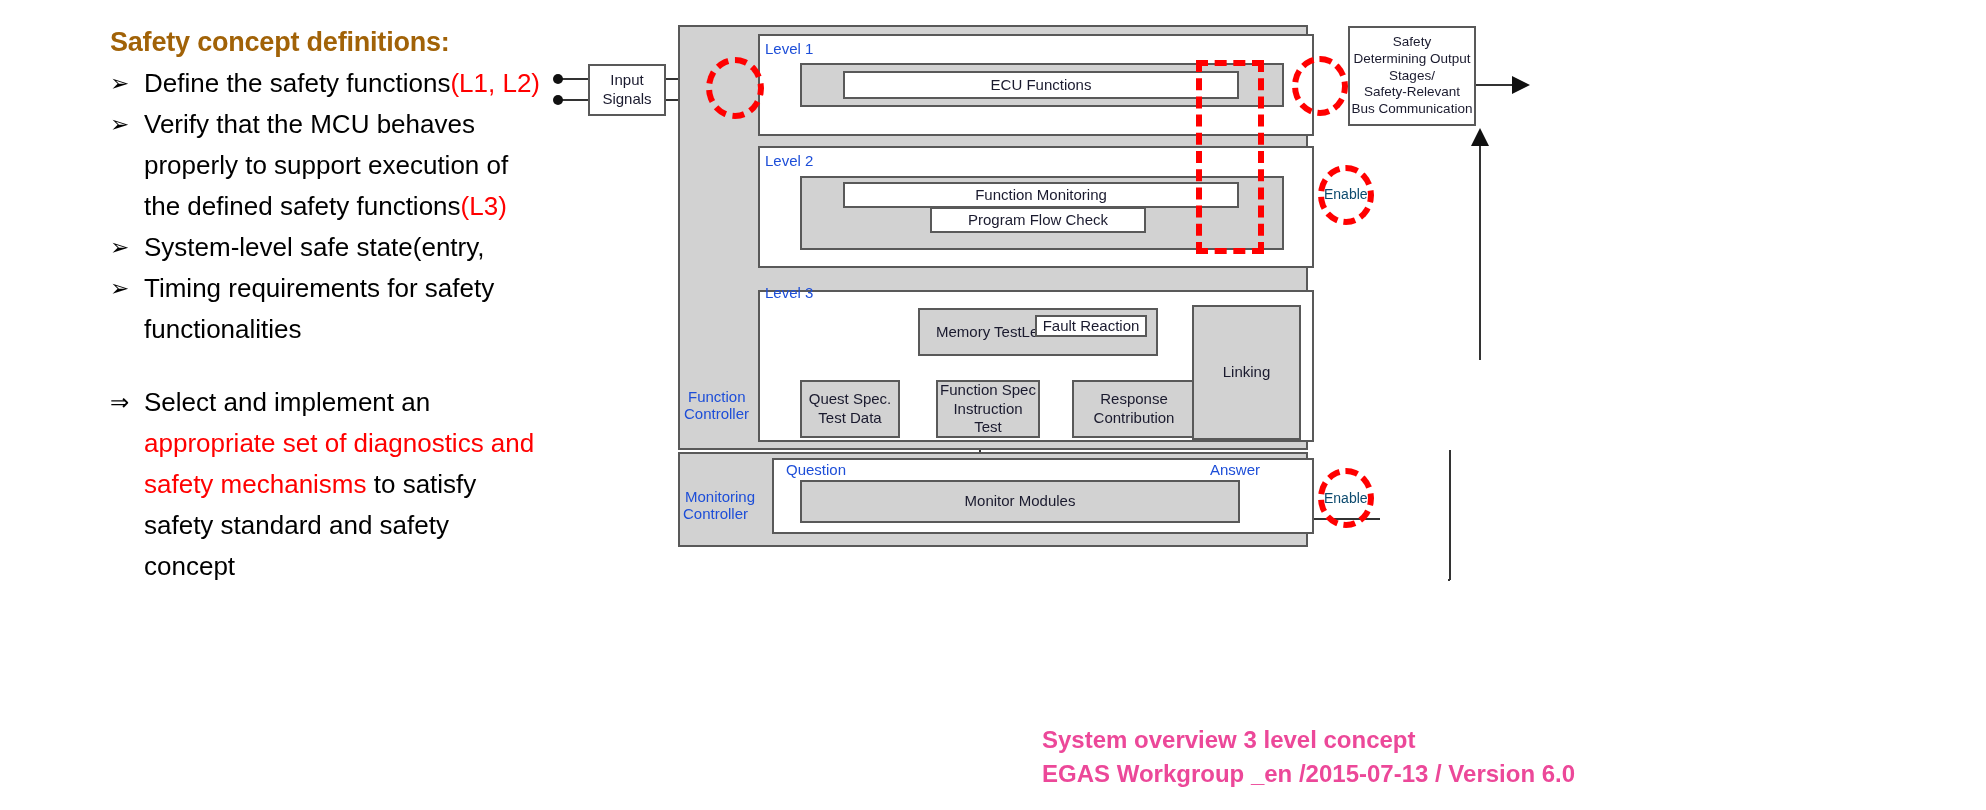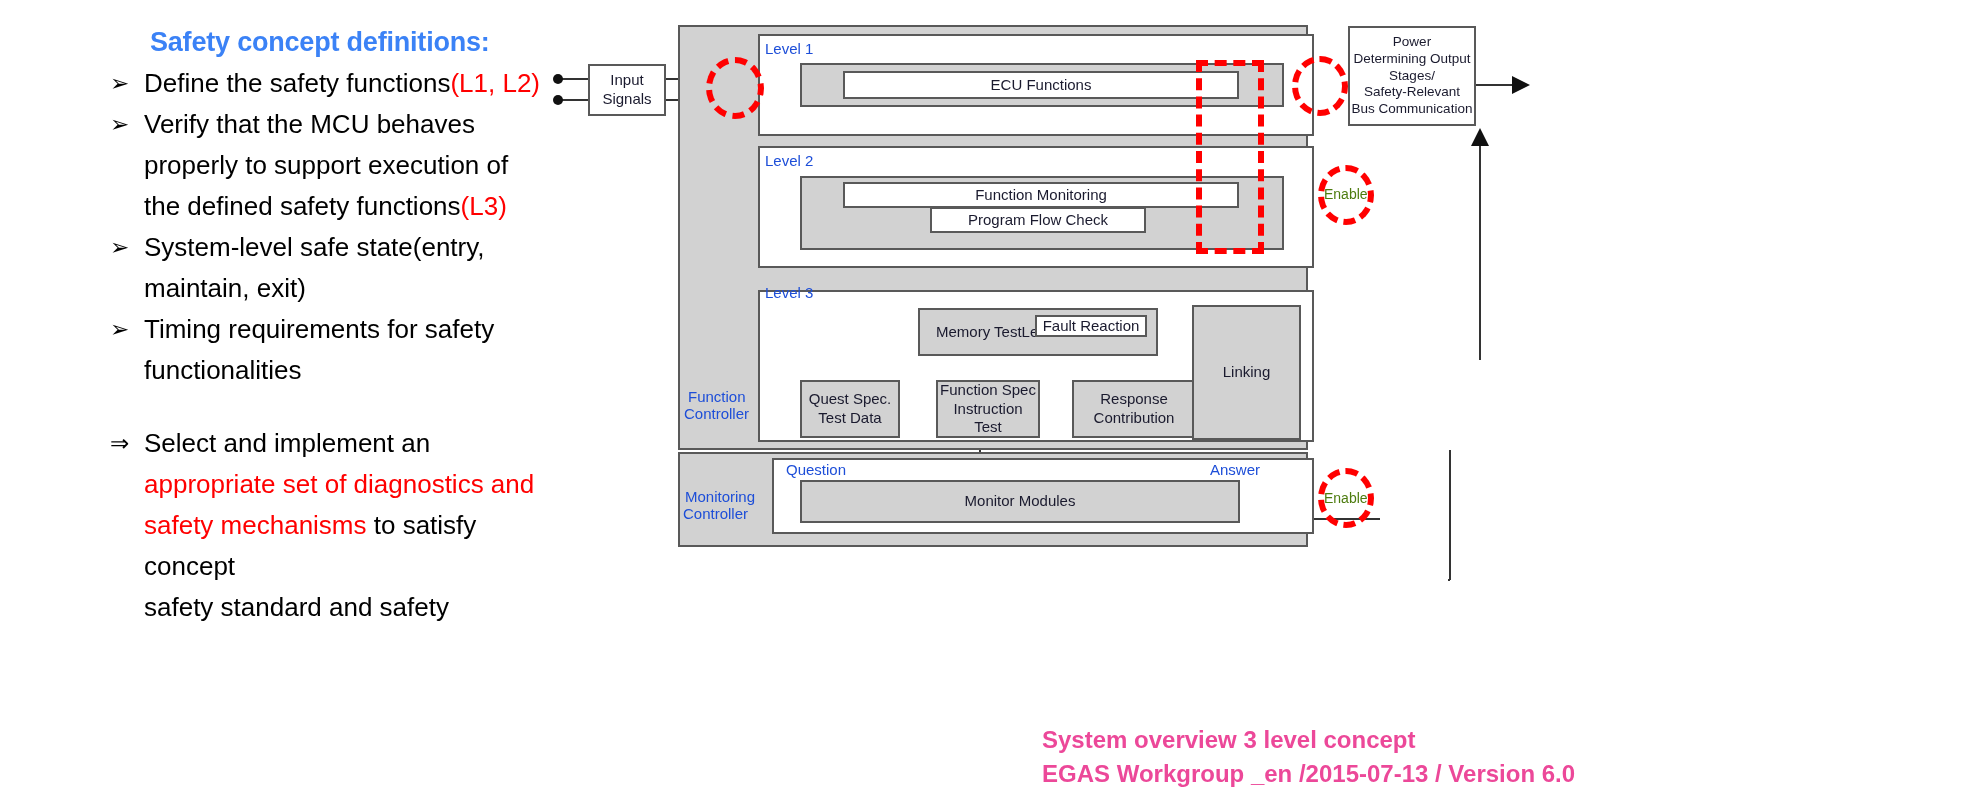--- a/index.html
+++ b/index.html
@@ -16,26 +16,25 @@
   }
 
   
   #text-panel {
     position: absolute;
     left: 110px;
     top: 22px;
     width: 560px;
   }
   .heading {
-    color: #3b82f6;
+    color: #a16207;
     font-weight: bold;
     font-size: 27px;
     line-height: 41px;
     letter-spacing: -0.2px;
-    margin-left: 40px;
   }
   .bullet-row {
     display: flex;
     align-items: flex-start;
     font-size: 26px;
     line-height: 41px;
     color: #000000;
   }
   .bullet-mark {
     width: 34px;
@@ -92,21 +91,21 @@
   }
   .red-rect {
     position: absolute;
     box-sizing: border-box;
     border: 6px dashed #ff0000;
     background: transparent;
   }
   .enable-lbl {
     position: absolute;
     font-size: 14px;
-    color: #4d7c0f;
+    color: #0c4a6e;
     white-space: nowrap;
   }
 
   
   #caption {
     position: absolute;
     left: 1042px;
     top: 723px;
     font-size: 24px;
     font-weight: bold;
@@ -129,37 +128,36 @@
       <div class="bullet-row">
         <span class="bullet-mark">➢</span>
         <span class="bullet-text"><span>Verify that the MCU behaves</span></span>
       </div>
       <div class="cont-line"><span>properly to support execution of</span></div>
       <div class="cont-line"><span>the defined safety functions</span><span class="red">(L3)</span></div>
       <div class="bullet-row">
         <span class="bullet-mark">➢</span>
         <span class="bullet-text"><span>System-level safe state(entry,</span></span>
       </div>
-      <div class="cont-line"><span>maintain, exit)</span></div>
       <div class="bullet-row">
         <span class="bullet-mark">➢</span>
         <span class="bullet-text"><span>Timing requirements for safety</span></span>
       </div>
       <div class="cont-line"><span>functionalities</span></div>
     </div>
   <div class="gap"></div>
   <div id="conclusion-container">
       <div class="bullet-row">
         <span class="bullet-mark">⇒</span>
         <span class="bullet-text"><span>Select and implement an</span></span>
       </div>
       <div class="cont-line"><span class="red">appropriate set of diagnostics and</span></div>
       <div class="cont-line"><span class="red">safety mechanisms</span><span> to satisfy</span></div>
+      <div class="cont-line"><span>safety standard and safety</span></div>
       <div class="cont-line"><span>concept</span></div>
-      <div class="cont-line"><span>safety standard and safety</span></div>
     </div>
 </div>
 
 <div id="diagram">
 
   <svg id="wires" width="1986" height="810">
     <defs>
       <marker id="ah" markerWidth="9" markerHeight="9" refX="8" refY="4.5" orient="auto">
         <path d="M0,0 L9,4.5 L0,9 z" fill="#111"></path>
       </marker>
@@ -289,21 +287,21 @@
   </div>
 
   <div class="box white" style="left:772px; top:458px; width:542px; height:76px;"></div>
   <div class="lbl" style="left:786px; top:461px;">Question</div>
   <div class="lbl" style="left:1210px; top:461px;">Answer</div>
   <div class="box gray" style="left:800px; top:480px; width:440px; height:43px;">
     <span>Monitor Modules</span>
   </div>
 
   <div class="box white" style="left:1348px; top:26px; width:128px; height:100px; flex-direction:column; font-size:13.5px;">
-    <span>Power</span>
+    <span>Safety</span>
     <span>Determining Output</span>
     <span>Stages/</span>
     <span>Safety-Relevant</span>
     <span>Bus Communication</span>
   </div>
 
   <div class="red-ellipse" style="left:706px; top:57px; width:58px; height:62px;"></div>
   <div class="red-rect" style="left:1196px; top:60px; width:68px; height:194px;"></div>
   <div class="red-ellipse" style="left:1292px; top:56px; width:56px; height:60px;"></div>
   <div class="red-ellipse" style="left:1318px; top:165px; width:56px; height:60px;"></div>

